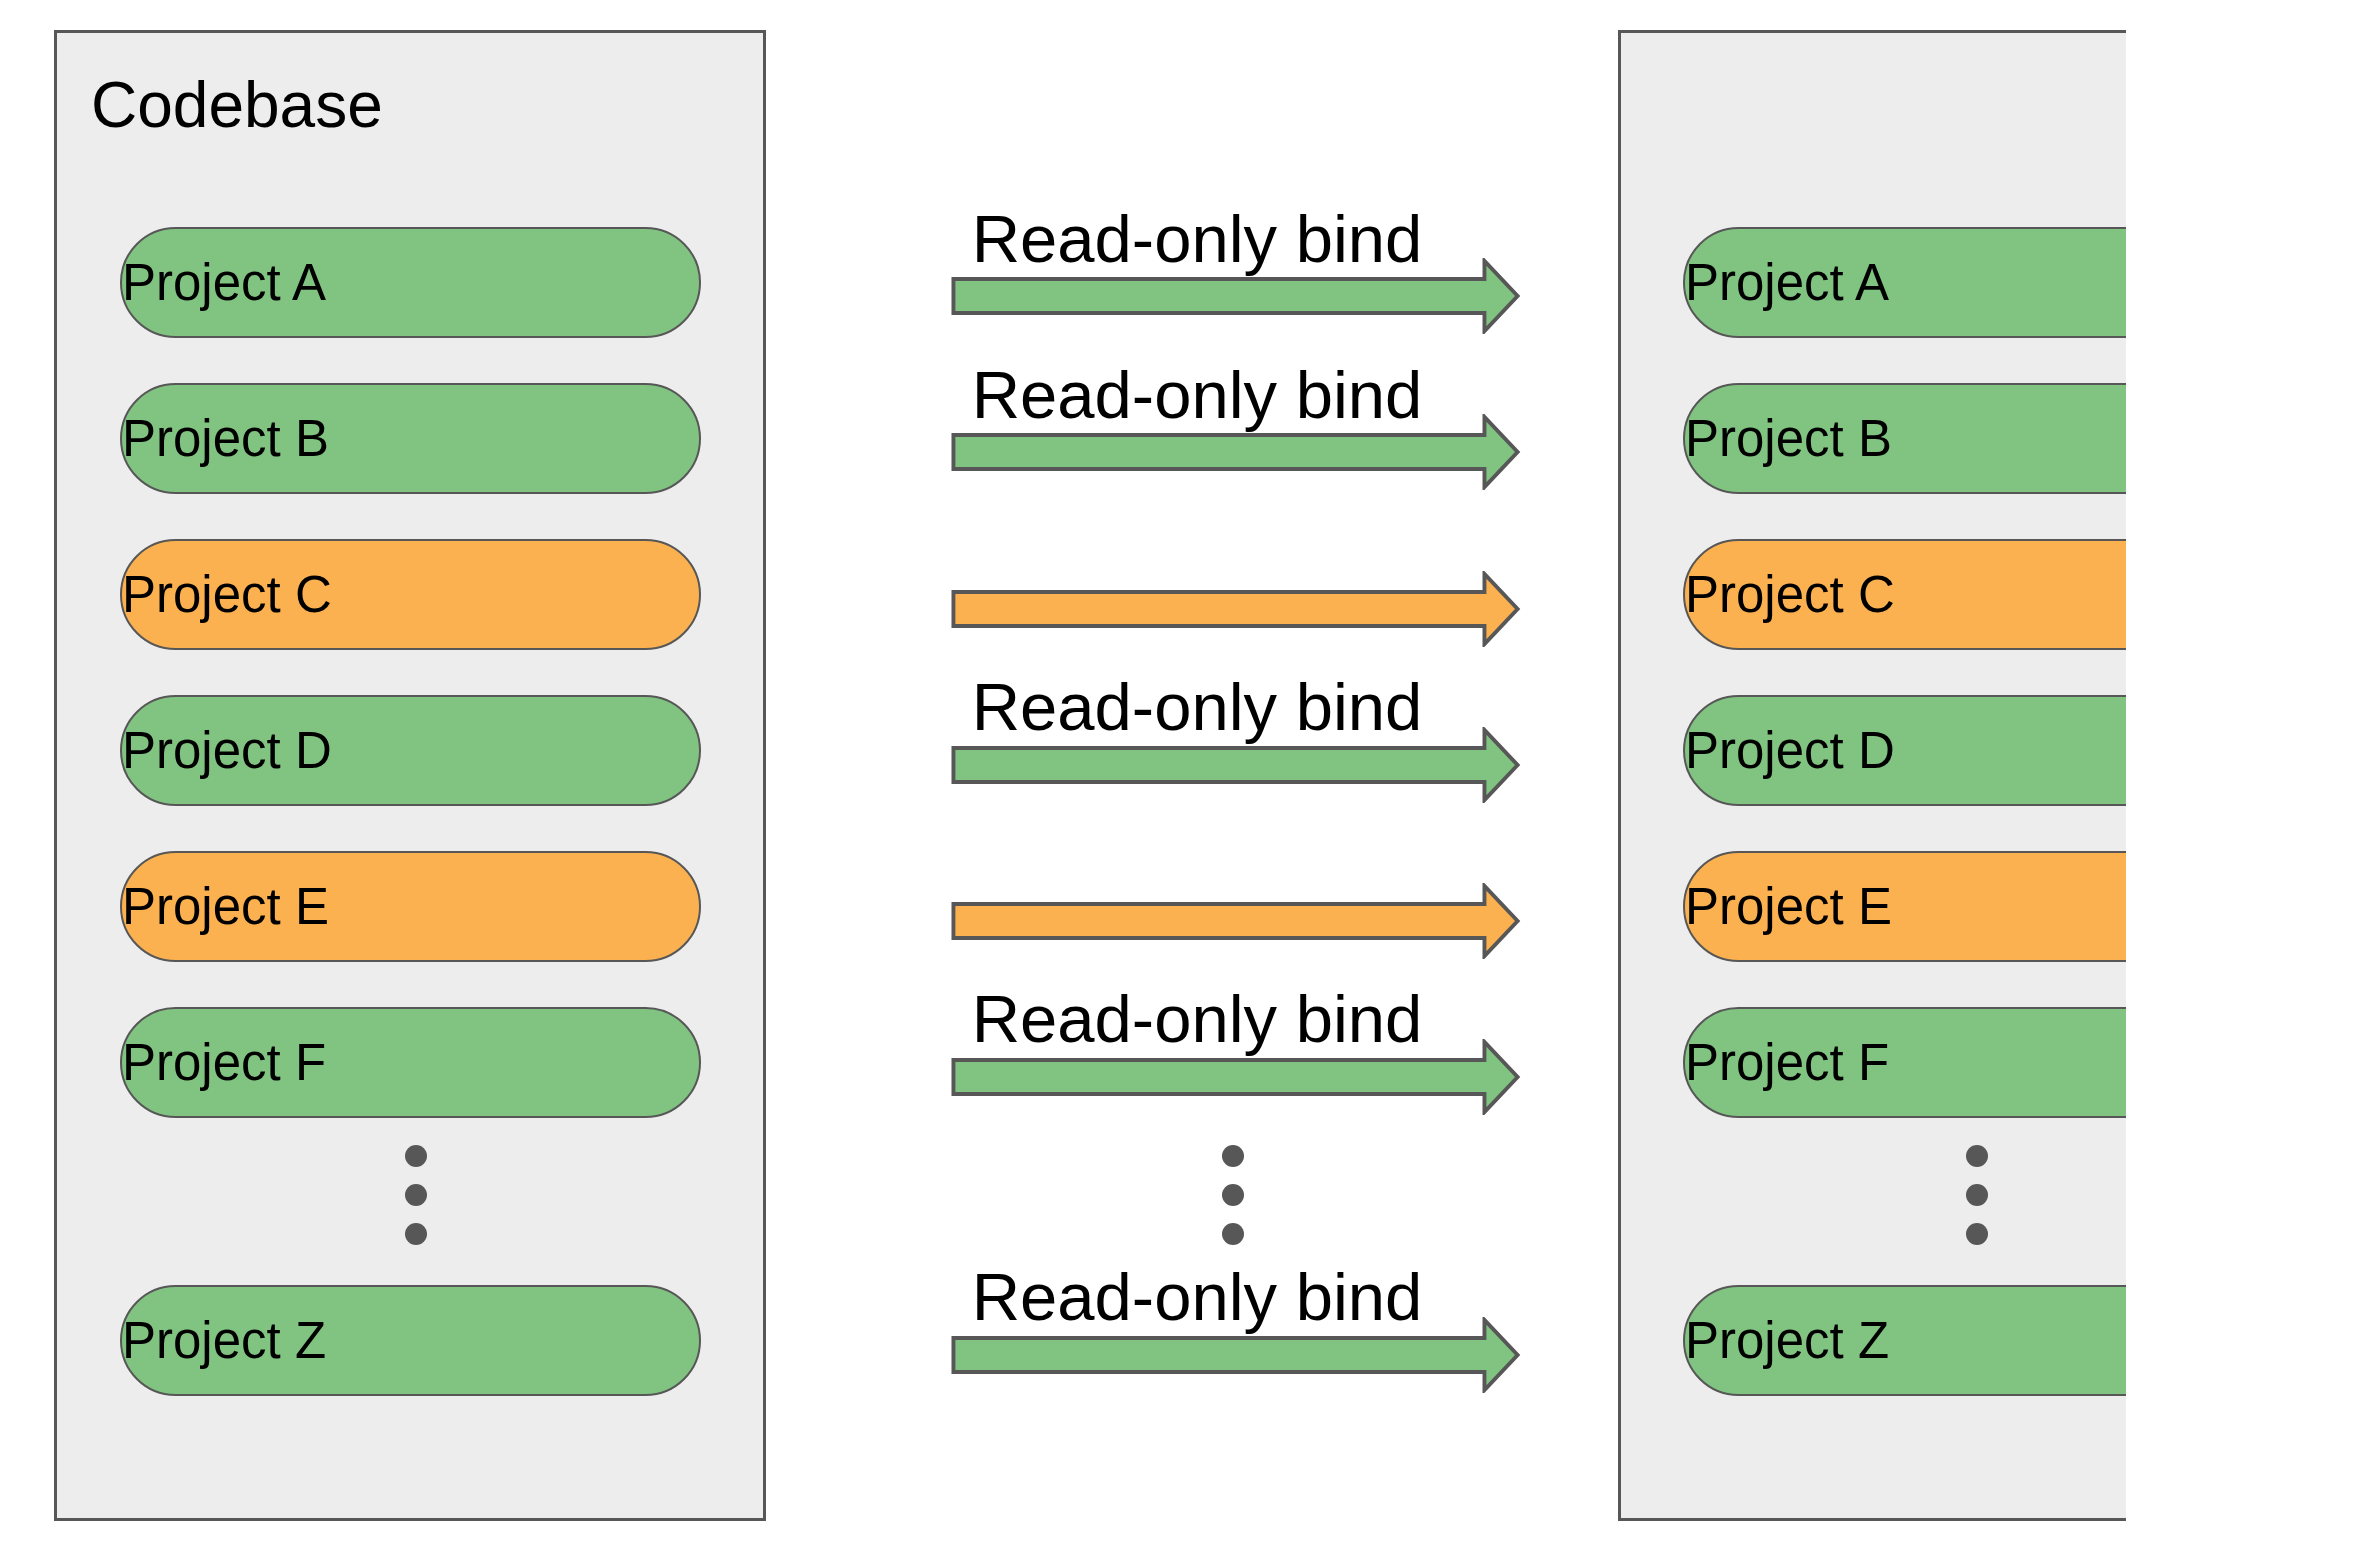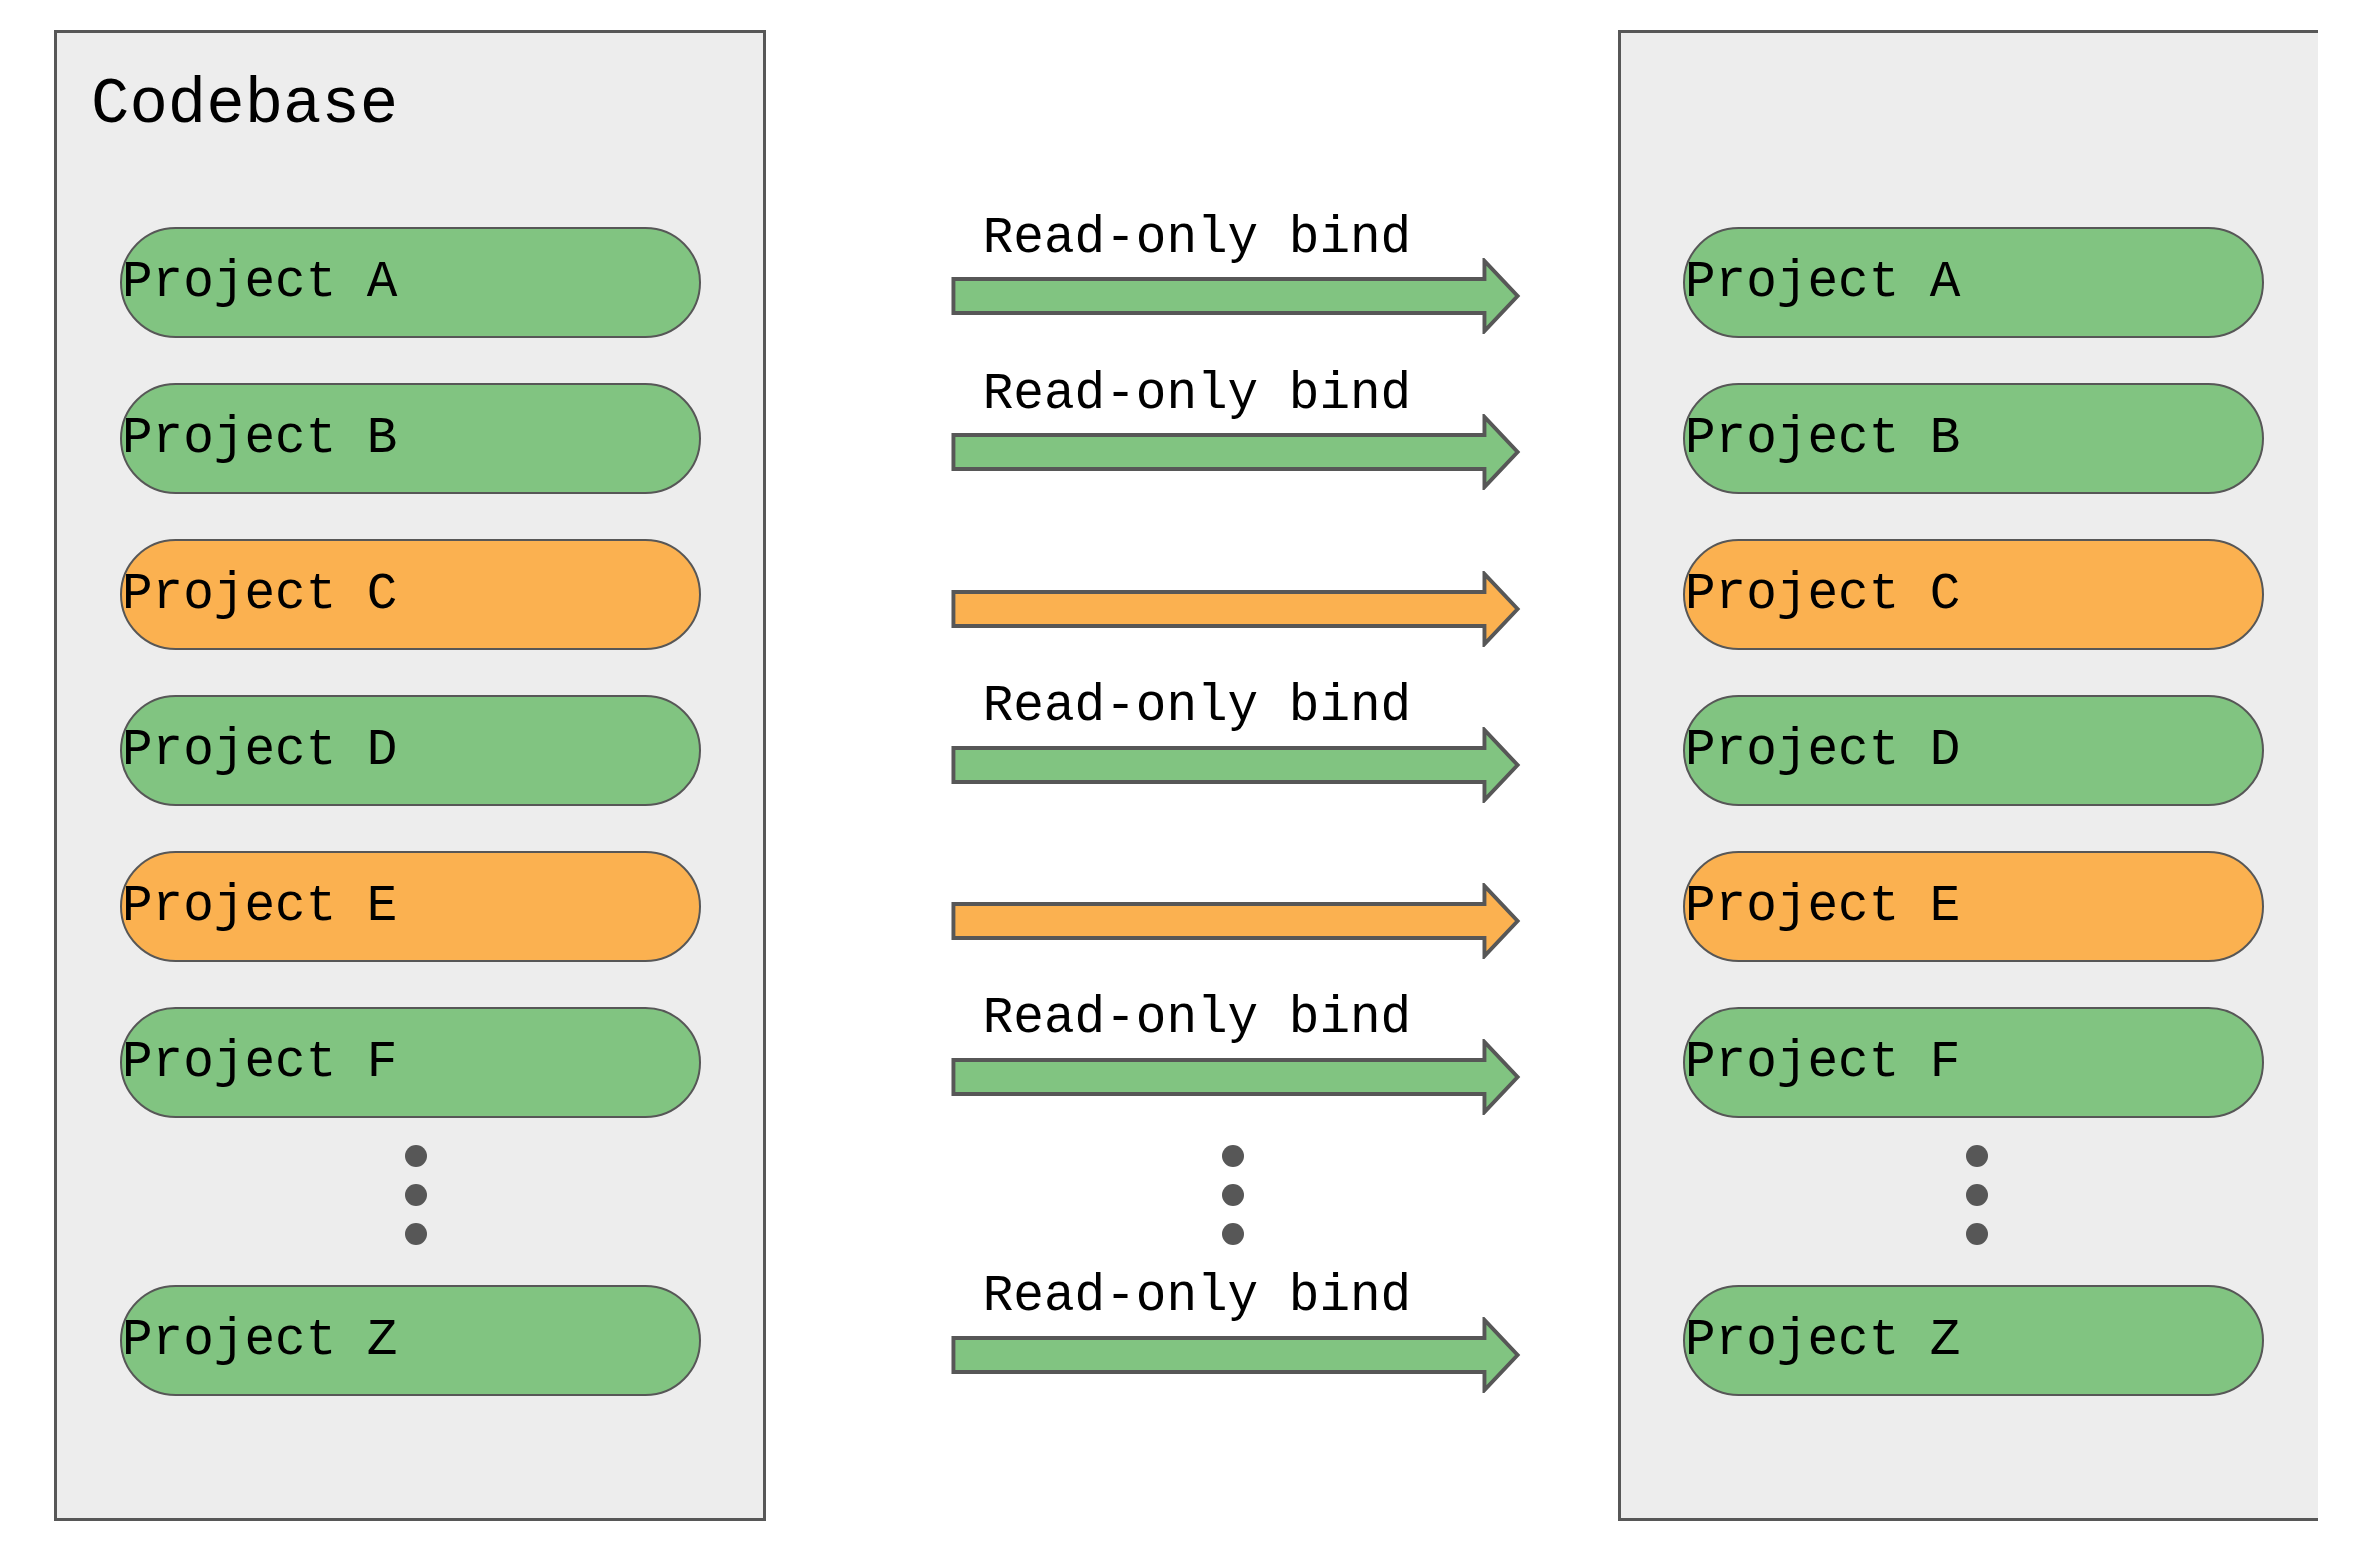--- a/index.html
+++ b/index.html
@@ -3,24 +3,24 @@
 <meta charset="utf-8">
 <style>
   html, body {
     margin: 0;
     padding: 0;
     background: #ffffff;
   }
   * { box-sizing: border-box; }
   .canvas {
     position: relative;
-    width: 2318px;
+    width: 2126px;
     height: 1546px;
     background: #ffffff;
-    font-family: Liberation Mono, monospace;
+    font-family: Liberation Sans, sans-serif;
     color: #000000;
     overflow: hidden;
   }
   .panel {
     position: absolute;
     top: 30px;
     width: 712px;
     height: 1491px;
     background: #EDEDED;
     border: 3.9px solid #575757;
@@ -57,21 +57,21 @@
     width: 570px;
     height: 76px;
   }
   .arrow-label {
     position: absolute;
     left: 953px;
     width: 488px;
     height: 53px;
     line-height: 53px;
     text-align: center;
-    font-size: 51px;
+    font-size: 67px;
     color: #000000;
     white-space: nowrap;
   }
   .dots {
     position: absolute;
     display: flex;
     flex-direction: column;
     gap: 16.6px;
     width: 22.4px;
   }

